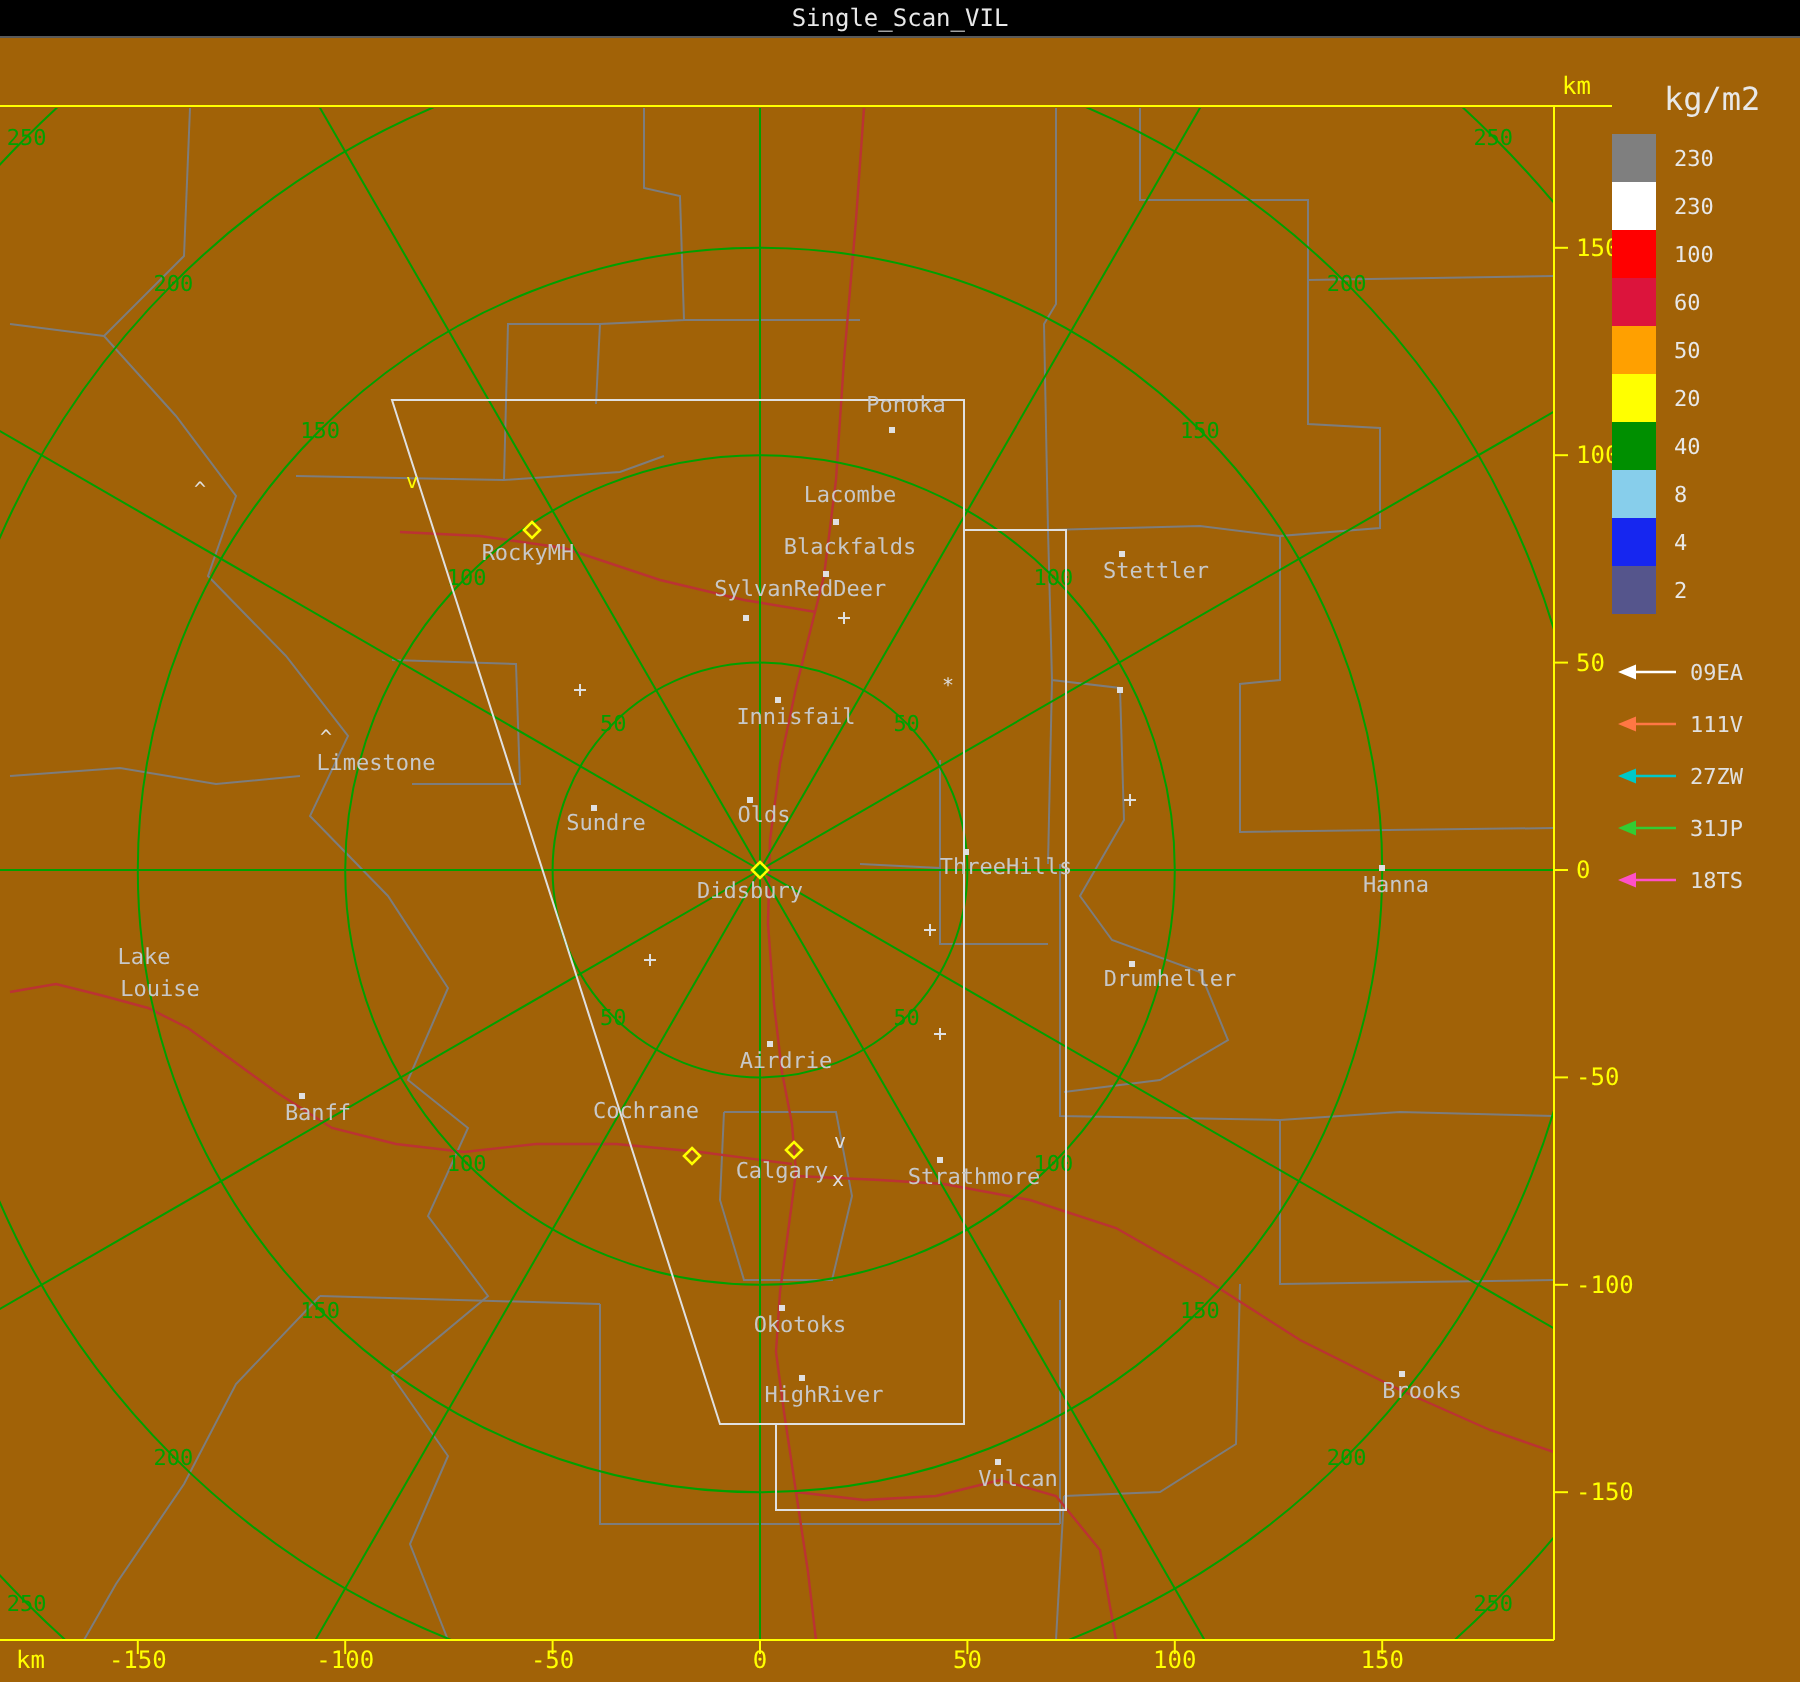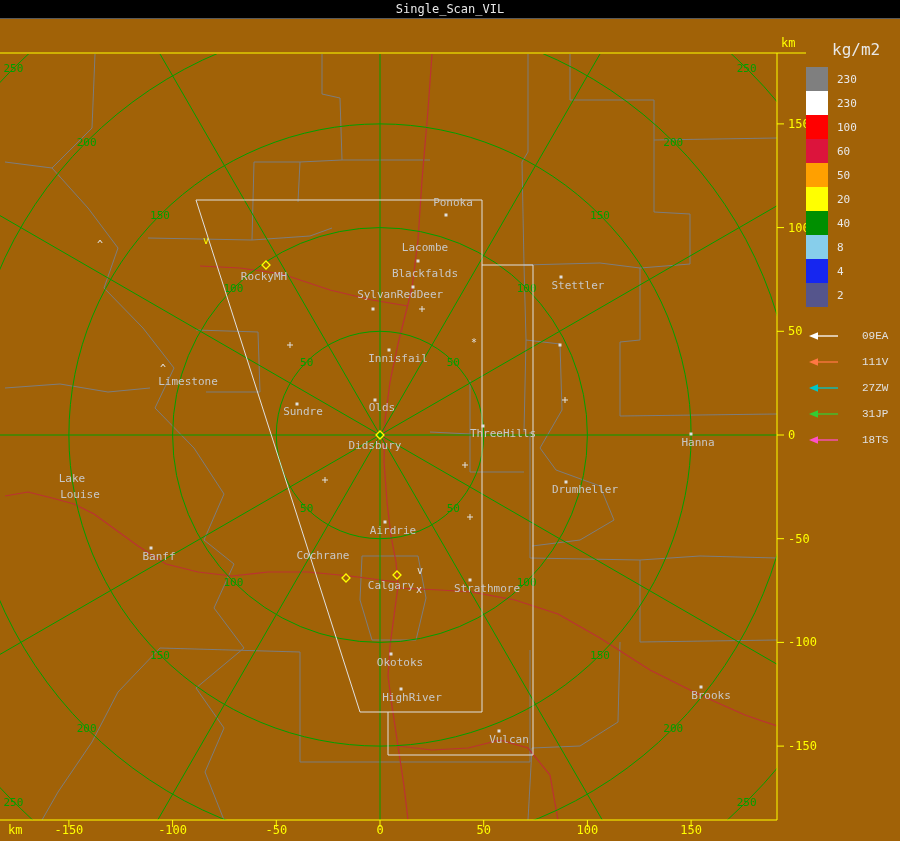--- a/index.html
+++ b/index.html
@@ -11,21 +11,21 @@
   #map-svg{position:absolute;top:0;left:0;}
   #map-svg text{font-family:"DejaVu Sans Mono", monospace;}
   #sidebar{position:absolute;left:806px;top:40px;width:92px;}
   .units-label{color:#e8e8e8;font-size:16px;margin:0 0 8px 26px;}
   .cb-row{display:flex;height:24px;align-items:center;}
   .cb-swatch{width:22px;height:24px;flex:0 0 22px;}
   .cb-val{color:#e8e8e8;font-size:11px;margin-left:9px;}
   #radar-legend{margin-top:16px;}
   .radar-row{display:flex;align-items:center;height:26px;}
   .radar-row svg{width:34px;height:12px;flex:0 0 34px;}
-  .radar-id{color:#e0e0e0;font-size:11px;margin-left:22px;font-family:Liberation Mono, monospace;}
+  .radar-id{color:#e0e0e0;font-size:11px;margin-left:5px;}
 </style>
 </head>
 <body>
 
 <div id="stage">
   <div id="titlebar">
     <span>Single_Scan_VIL</span>
   </div>
 
 

